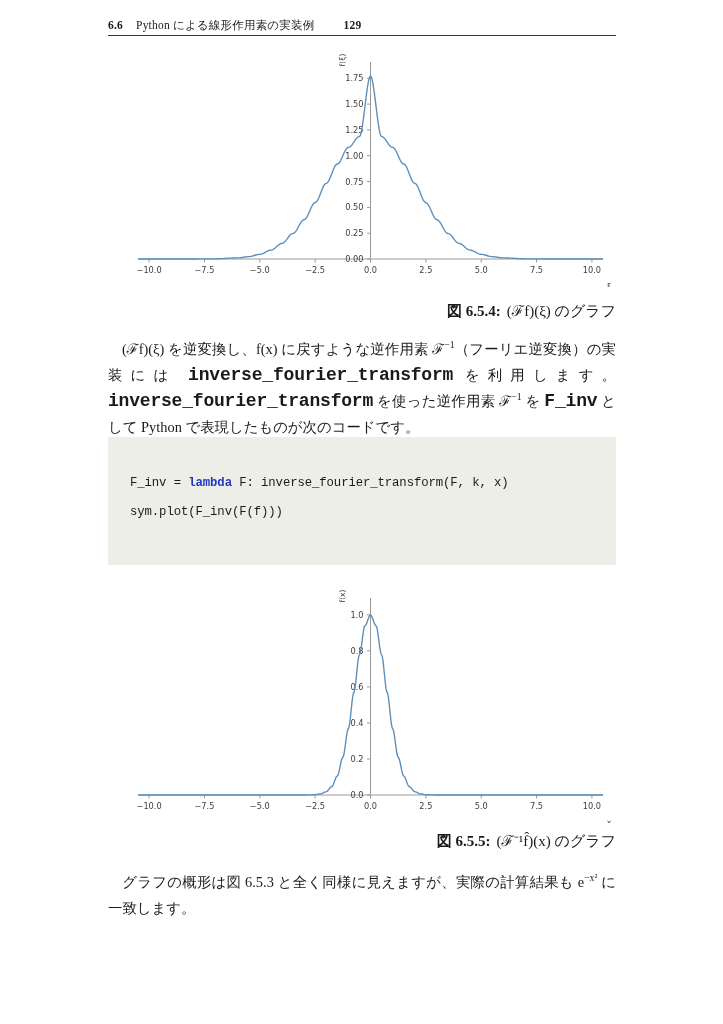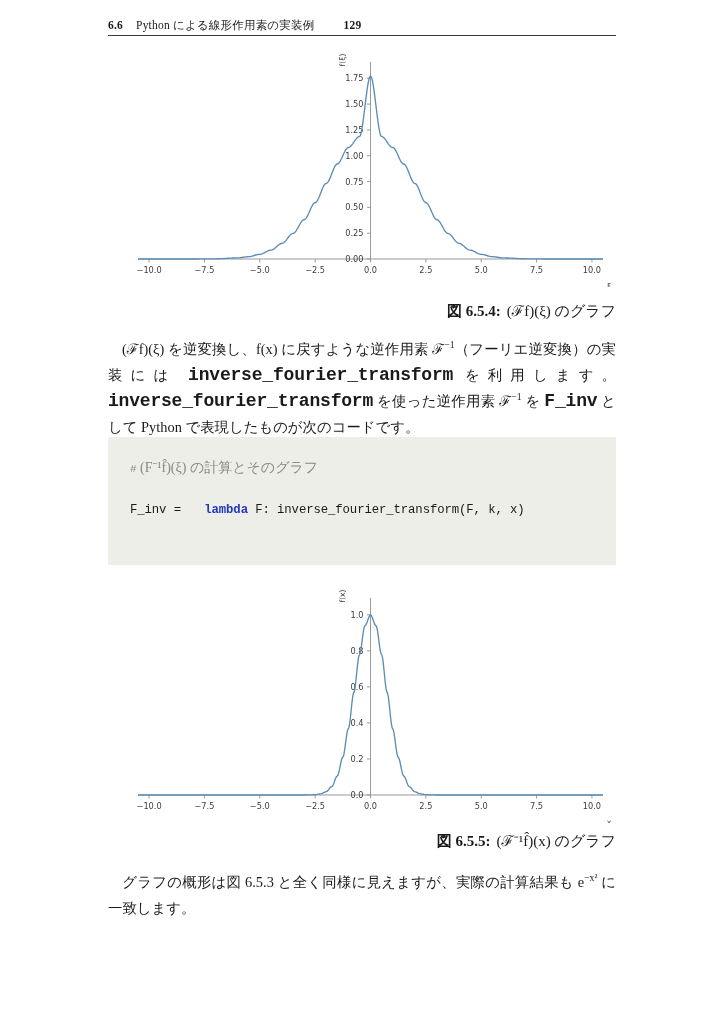--- a/index.html
+++ b/index.html
@@ -102,21 +102,21 @@
     color: #8a8a84;
     font-family: "Liberation Serif", serif;
     font-size: 14px;
     line-height: 26px;
     letter-spacing: 0;
   }
   .code-comment .hash {
     font-family: "Liberation Mono", monospace;
     font-size: 11px;
   }
-  .kw { color: #2038c0; font-weight: 700; margin-left: 16px; }
+  .kw { color: #2038c0; font-weight: 700; }
   .code-spacer { height: 14px; }
 
   
   .ax-line { stroke: #9a9a9a; stroke-width: 1; }
   .tick-line { stroke: #9a9a9a; stroke-width: 1; }
   .tick-text {
     font-family: "DejaVu Sans", sans-serif;
     font-size: 8.2px;
     fill: #3c3c3c;
   }
@@ -182,26 +182,23 @@
 </div>
 <div class="fig-caption" id="caption-1">
   <span class="cap-label">図 6.5.4:</span><span class="cap-body">(ℱf)(ξ) のグラフ</span>
 </div>
 
 <div class="body-para" id="para-1">
   <span class="indent"></span><span>(ℱf)(ξ) を逆変換し、f(x) に戻すような逆作用素 ℱ</span><sup class="exp">−1</sup><span>（フーリエ逆変換）の実装には </span><span class="mono-inline">inverse_fourier_transform</span><span> を利用します。</span><span class="mono-inline">inverse_fourier_transform</span><span> を使った逆作用素 ℱ</span><sup class="exp">−1</sup><span> を </span><span class="mono-inline">F_inv</span><span> として Python で表現したものが次のコードです。</span>
 </div>
 
 <div id="code-block">
-  <div class="code-comment">
-    <span class="hash">#</span>
-    <span>(F⁻¹f̂)(ξ) の計算とそのグラフ</span>
-  </div>
   <div class="code-spacer"></div>
   <div class="code-line"><span>F_inv = </span><span class="kw">lambda</span><span> F: inverse_fourier_transform(F, k, x)</span></div>
+  <div class="code-line">sym.plot(F_inv(F(f)))</div>
 </div>
 
 <div class="figure-block" id="figure-2">
   <svg id="svg-fig-2" width="508" height="245" viewBox="0 0 508 245">
       <line x1="30" y1="217" x2="495" y2="217" class="ax-line"></line>
       <line x1="262.5" y1="20" x2="262.5" y2="217" class="ax-line"></line>
       <line x1="41.07142857142857" y1="217" x2="41.07142857142857" y2="220.5" class="tick-line"></line>
       <text x="41.07142857142857" y="231" text-anchor="middle" class="tick-text">−10.0</text>
       <line x1="96.42857142857143" y1="217" x2="96.42857142857143" y2="220.5" class="tick-line"></line>
       <text x="96.42857142857143" y="231" text-anchor="middle" class="tick-text">−7.5</text>

